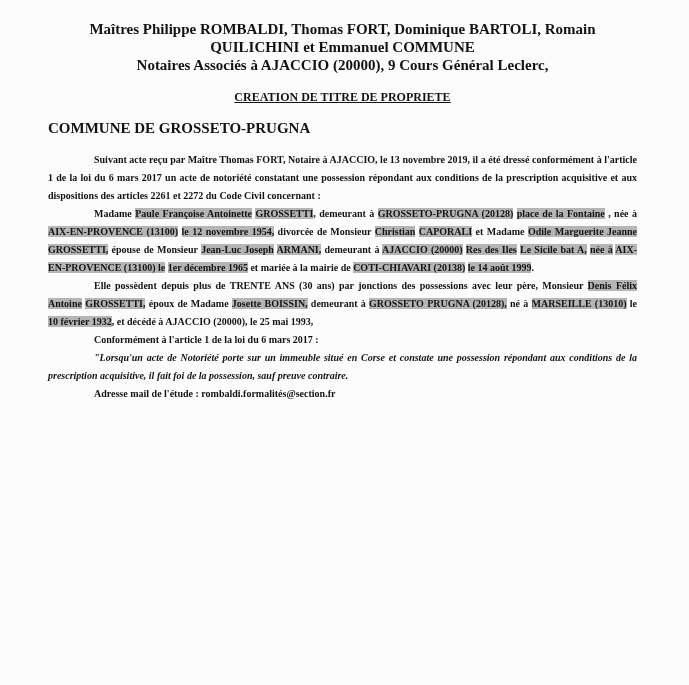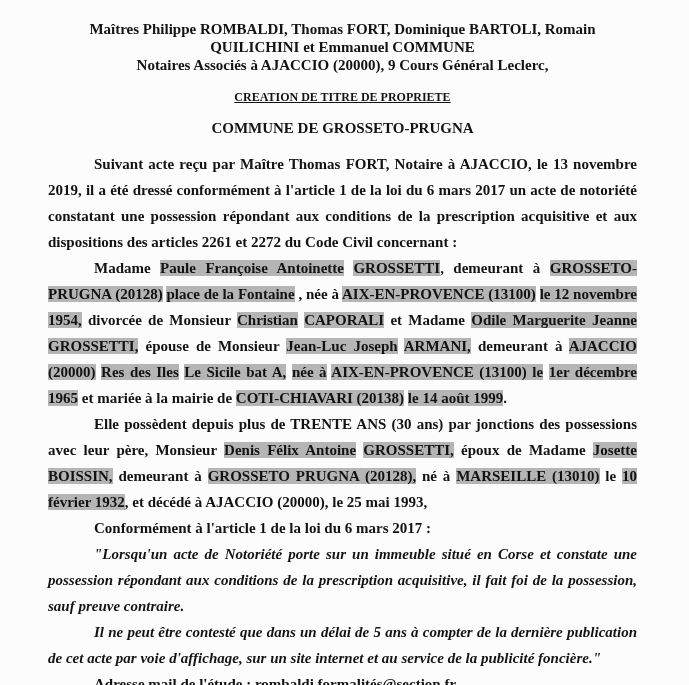--- a/index.html
+++ b/index.html
@@ -26,29 +26,28 @@
   }
   .doc-title {
     margin-top: 14px;
     text-align: center;
     font-size: 12px;
     line-height: 18px;
     text-decoration: underline;
   }
   .doc-subtitle {
     margin-top: 13px;
-    text-align: center;
     font-size: 15px;
     line-height: 18px;
   }
   .doc-body { margin-top: 14px; }
   .para {
     margin: 0;
-    font-size: 15px;
-    line-height: 26px;
+    font-size: 10px;
+    line-height: 18px;
     text-align: justify;
     text-indent: 46px;
   }
   .para.italic { font-style: italic; }
   .hl {  }
 </style>
 </head>
 <body style="background-color: rgb(252, 252, 252);">
 
 <div class="page" style="color: rgb(19, 19, 19);">
@@ -61,16 +60,15 @@
   <div class="doc-title">CREATION DE TITRE DE PROPRIETE</div>
 
   <div class="doc-subtitle">COMMUNE DE GROSSETO-PRUGNA</div>
 
   <div class="doc-body" id="doc-body">
       <p class="para"><span>Suivant acte reçu par Maître Thomas FORT, Notaire à AJACCIO, le 13 novembre 2019, il a été dressé conformément à l'article 1 de la loi du 6 mars 2017 un acte de notoriété constatant une possession répondant aux conditions de la prescription acquisitive et aux dispositions des articles 2261 et 2272 du Code Civil concernant :</span></p>
       <p class="para"><span>Madame </span><span class="hl" style="background-color: rgb(181, 181, 181);">Paule Françoise Antoinette</span><span> </span><span class="hl" style="background-color: rgb(181, 181, 181);">GROSSETTI</span><span>, demeurant à </span><span class="hl" style="background-color: rgb(181, 181, 181);">GROSSETO-PRUGNA (20128)</span><span> </span><span class="hl" style="background-color: rgb(181, 181, 181);">place de la Fontaine</span><span> , née à </span><span class="hl" style="background-color: rgb(181, 181, 181);">AIX-EN-PROVENCE (13100)</span><span> </span><span class="hl" style="background-color: rgb(181, 181, 181);">le 12 novembre 1954,</span><span> divorcée de Monsieur </span><span class="hl" style="background-color: rgb(181, 181, 181);">Christian</span><span> </span><span class="hl" style="background-color: rgb(181, 181, 181);">CAPORALI</span><span> et Madame </span><span class="hl" style="background-color: rgb(181, 181, 181);">Odile Marguerite Jeanne</span><span> </span><span class="hl" style="background-color: rgb(181, 181, 181);">GROSSETTI,</span><span> épouse de Monsieur </span><span class="hl" style="background-color: rgb(181, 181, 181);">Jean-Luc Joseph</span><span> </span><span class="hl" style="background-color: rgb(181, 181, 181);">ARMANI,</span><span> demeurant à </span><span class="hl" style="background-color: rgb(181, 181, 181);">AJACCIO (20000)</span><span> </span><span class="hl" style="background-color: rgb(181, 181, 181);">Res des Iles</span><span>  </span><span class="hl" style="background-color: rgb(181, 181, 181);">Le Sicile bat A,</span><span> </span><span class="hl" style="background-color: rgb(181, 181, 181);">née à</span><span> </span><span class="hl" style="background-color: rgb(181, 181, 181);">AIX-EN-PROVENCE (13100) le</span><span> </span><span class="hl" style="background-color: rgb(181, 181, 181);">1er décembre 1965</span><span> et mariée à la mairie de </span><span class="hl" style="background-color: rgb(181, 181, 181);">COTI-CHIAVARI (20138)</span><span> </span><span class="hl" style="background-color: rgb(181, 181, 181);">le 14 août 1999</span><span>.</span></p>
       <p class="para"><span>Elle possèdent depuis plus de TRENTE ANS (30 ans) par jonctions des possessions avec leur père, Monsieur </span><span class="hl" style="background-color: rgb(181, 181, 181);">Denis Félix Antoine</span><span> </span><span class="hl" style="background-color: rgb(181, 181, 181);">GROSSETTI,</span><span> époux de Madame </span><span class="hl" style="background-color: rgb(181, 181, 181);">Josette BOISSIN,</span><span> demeurant à </span><span class="hl" style="background-color: rgb(181, 181, 181);">GROSSETO PRUGNA (20128),</span><span> né à </span><span class="hl" style="background-color: rgb(181, 181, 181);">MARSEILLE (13010)</span><span> le </span><span class="hl" style="background-color: rgb(181, 181, 181);">10 février 1932</span><span>, et décédé à AJACCIO (20000), le 25 mai 1993,</span></p>
       <p class="para"><span>Conformément à l'article 1 de la loi du 6 mars 2017 :</span></p>
       <p class="para italic"><span>"Lorsqu'un acte de Notoriété porte sur un immeuble situé en Corse et constate une possession répondant aux conditions de la prescription acquisitive, il fait foi de la possession, sauf preuve contraire.</span></p>
-      <p class="para italic"><span>Il ne peut être contesté que dans un délai de 5 ans à compter de la dernière publication de cet acte par voie d'affichage, sur un site internet et au service de la publicité foncière."</span></p>
       <p class="para"><span>Adresse mail de l'étude : rombaldi.formalités@section.fr</span></p>
     </div>
 </div>
 
 </body></html>

